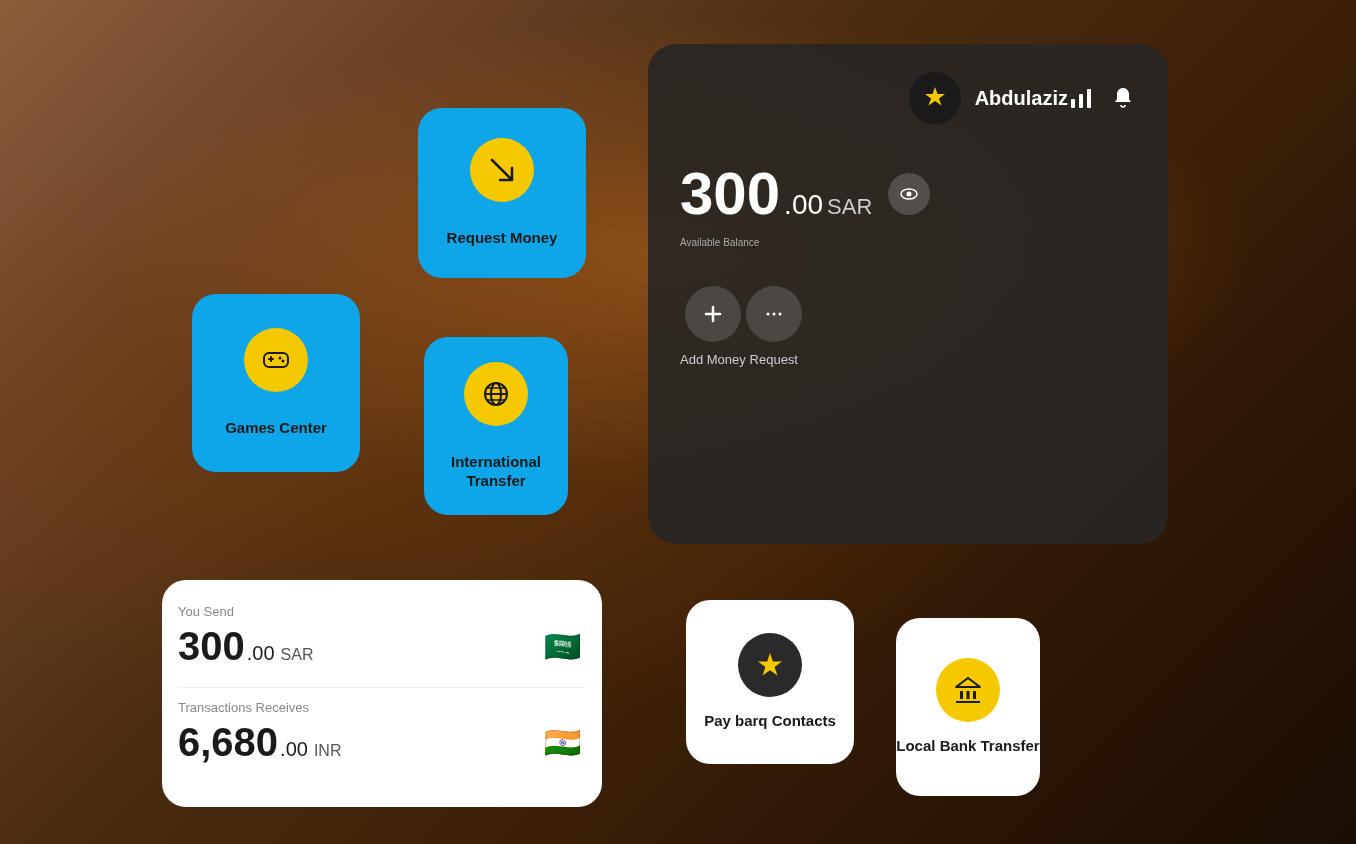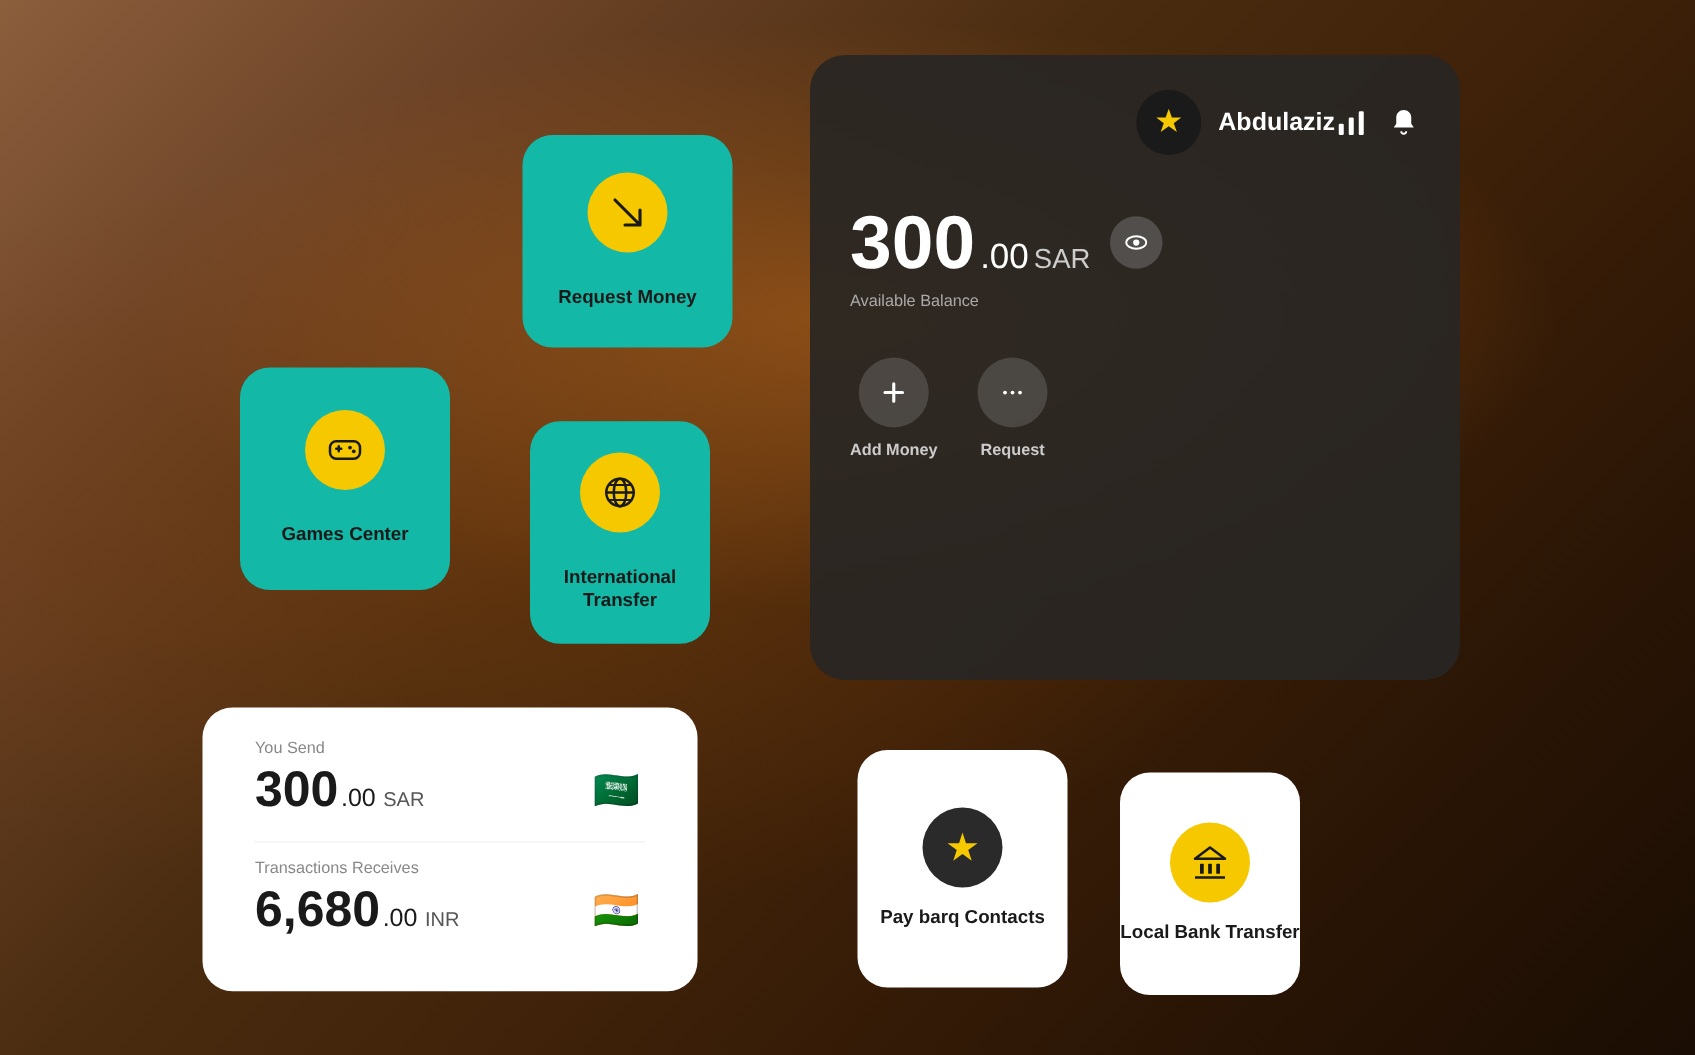--- a/index.html
+++ b/index.html
@@ -30,21 +30,21 @@
 
     .layout {
       position: relative;
       z-index: 1;
       width: 1356px;
       height: 844px;
     }
 
     
     .card-white {
-      background: #14b8a6;
+      background: #0ea5e9;
       border-radius: 24px;
       position: absolute;
       display: flex;
       flex-direction: column;
       align-items: center;
       justify-content: center;
       gap: 12px;
     }
 
     .card-dark {
@@ -199,30 +199,28 @@
       background: rgba(120, 118, 116, 0.5);
       border: none;
       cursor: pointer;
       display: flex;
       align-items: center;
       justify-content: center;
       color: #ffffff;
     }
 
     .balance-label {
-      font-size: 13px;
+      font-size: 10px;
       color: #aaaaaa;
       font-weight: 400;
     }
 
     .action-buttons {
       display: flex;
-      gap: 32px;
       justify-content: flex-start;
-      font-weight: bold;
     }
 
     .action-btn-group {
       display: flex;
       flex-direction: column;
       align-items: center;
       gap: 10px;
     }
 
     .action-btn {
@@ -240,27 +238,27 @@
     }
 
     .action-btn-label {
       font-size: 13px;
       color: #cccccc;
       text-align: center;
     }
 
     
     .send-card {
-      width: 396px;
+      width: 440px;
       background: #ffffff;
       border-radius: 24px;
       position: absolute;
-      top: 566px;
+      top: 580px;
       left: 162px;
-      padding: 24px 42px;
+      padding: 24px 16px;
     }
 
     .send-section {
       margin-bottom: 18px;
     }
 
     .send-label {
       font-size: 13px;
       color: #888888;
       font-weight: 400;
@@ -305,21 +303,21 @@
 
     .divider {
       height: 1px;
       background: #f0f0f0;
       margin: 12px 0;
     }
 
     
     .pay-barq-card {
       width: 168px;
-      height: 190px;
+      height: 164px;
       background: #ffffff;
       border-radius: 24px;
       position: absolute;
       top: 600px;
       left: 686px;
       display: flex;
       flex-direction: column;
       align-items: center;
       justify-content: center;
     }

